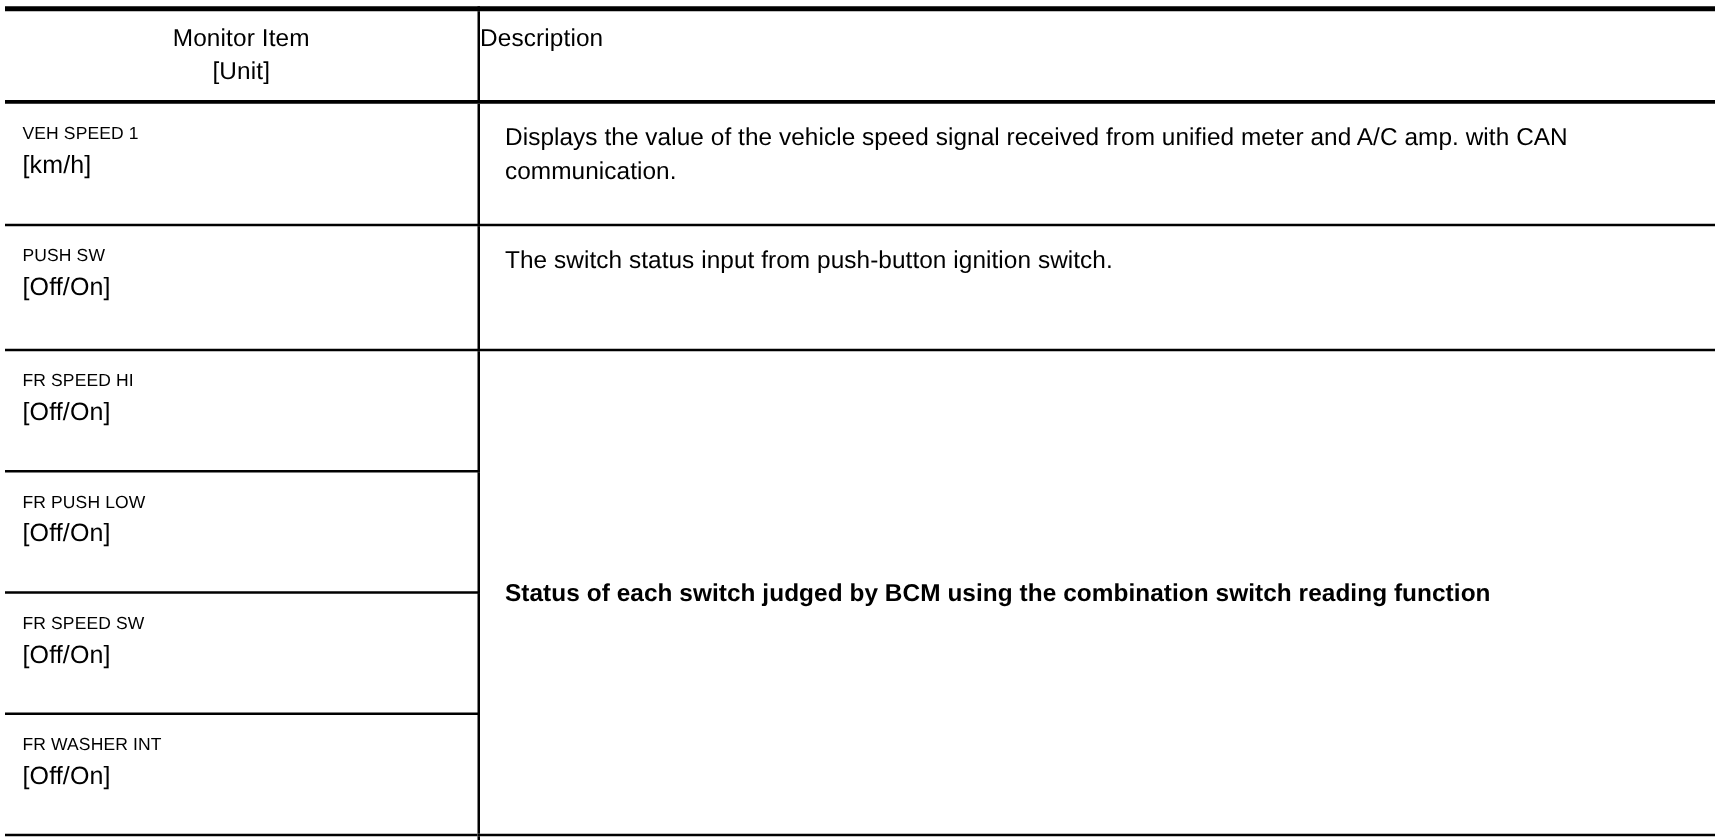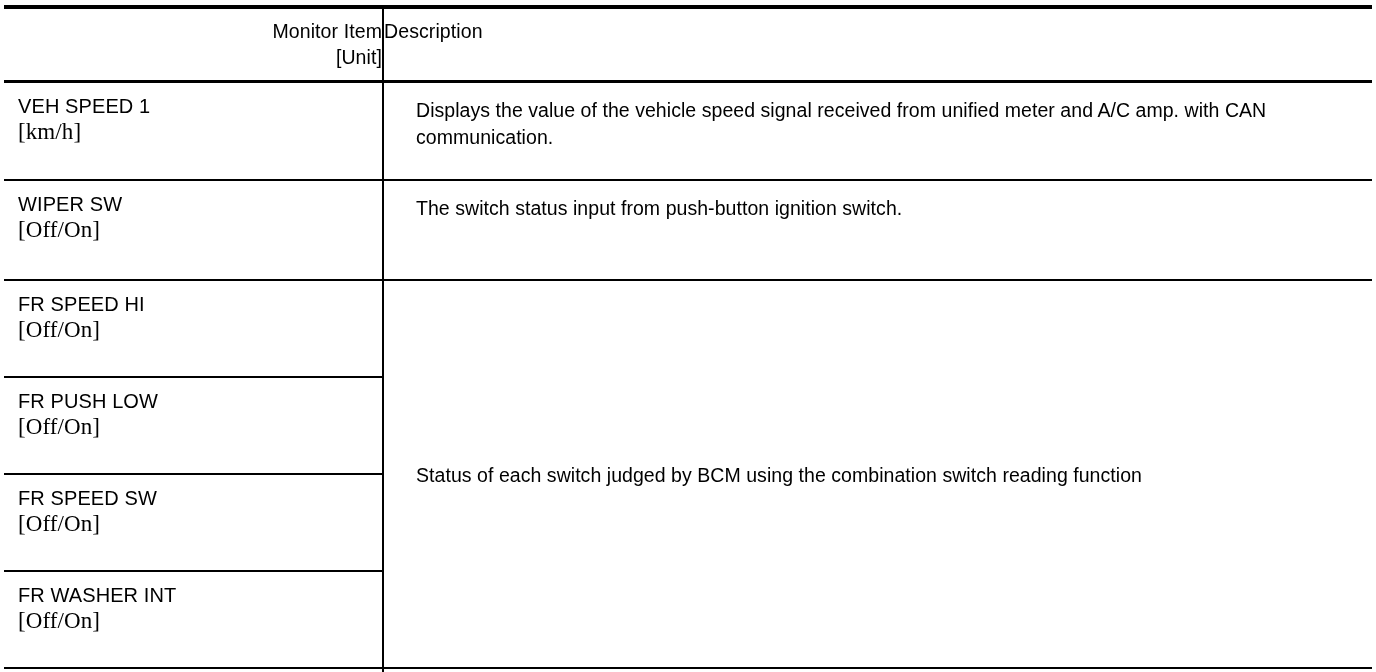--- a/index.html
+++ b/index.html
@@ -39,59 +39,59 @@
     padding: 0;
     background: #ffffff;
   }
 
   
   tr.header-row th {
     border-bottom: 3px solid #000;
     padding: 9px 0 10px 0;
   }
   th.header-item {
-    text-align: right;
+    text-align: center;
     border-right: 2px solid #000;
   }
   th.header-desc {
     text-align: left;
   }
   .hdr-line {
     font-size: 19.5px;
     font-weight: normal;
     line-height: 26px;
     letter-spacing: 0.1px;
   }
 
   
   td.item-cell {
     border-right: 2px solid #000;
     border-bottom: 2px solid #000;
     padding: 11px 0 12px 14px;
   }
   td.desc-cell {
     border-bottom: 2px solid #000;
-    padding: 14px 16px 12px 32px;
+    padding: 14px 16px 12px 20px;
   }
   td.desc-cell.merged {
     vertical-align: middle;
+    font-weight: bold;
   }
 
   .item-name {
-    font-size: 20px;
+    font-size: 14px;
     line-height: 25px;
     white-space: nowrap;
     letter-spacing: 0.1px;
   }
   .item-unit {
-    font-size: 23px;
+    font-size: 20px;
     line-height: 26px;
     white-space: nowrap;
     letter-spacing: 0.1px;
-    font-family: Liberation Serif, serif;
   }
   .desc-text {
     font-size: 19.5px;
     line-height: 27px;
     letter-spacing: 0.05px;
   }
 
   
   tr.r-vehspeed td { height: 70px; }
   tr.r-pushsw td { height: 72px; }
@@ -130,21 +130,21 @@
           <div class="item-name">VEH SPEED 1</div>
           <div class="item-unit">[km/h]</div>
         </td>
         <td class="desc-cell">
           <div class="desc-text">Displays the value of the vehicle speed signal received from unified meter and A/C amp. with CAN communication.</div>
         </td>
       </tr>
 
       <tr class="r-pushsw">
         <td class="item-cell">
-          <div class="item-name">WIPER SW</div>
+          <div class="item-name">PUSH SW</div>
           <div class="item-unit">[Off/On]</div>
         </td>
         <td class="desc-cell">
           <div class="desc-text">The switch status input from push-button ignition switch.</div>
         </td>
       </tr>
 
       <tr class="r-wiperhi">
         <td class="item-cell">
           <div class="item-name">FR SPEED HI</div>

